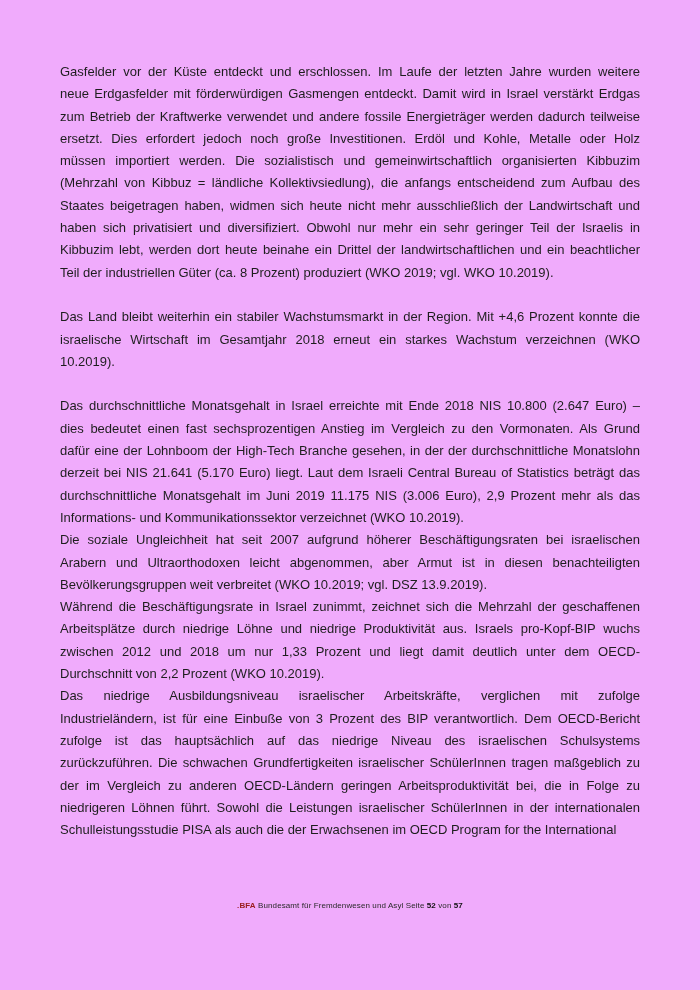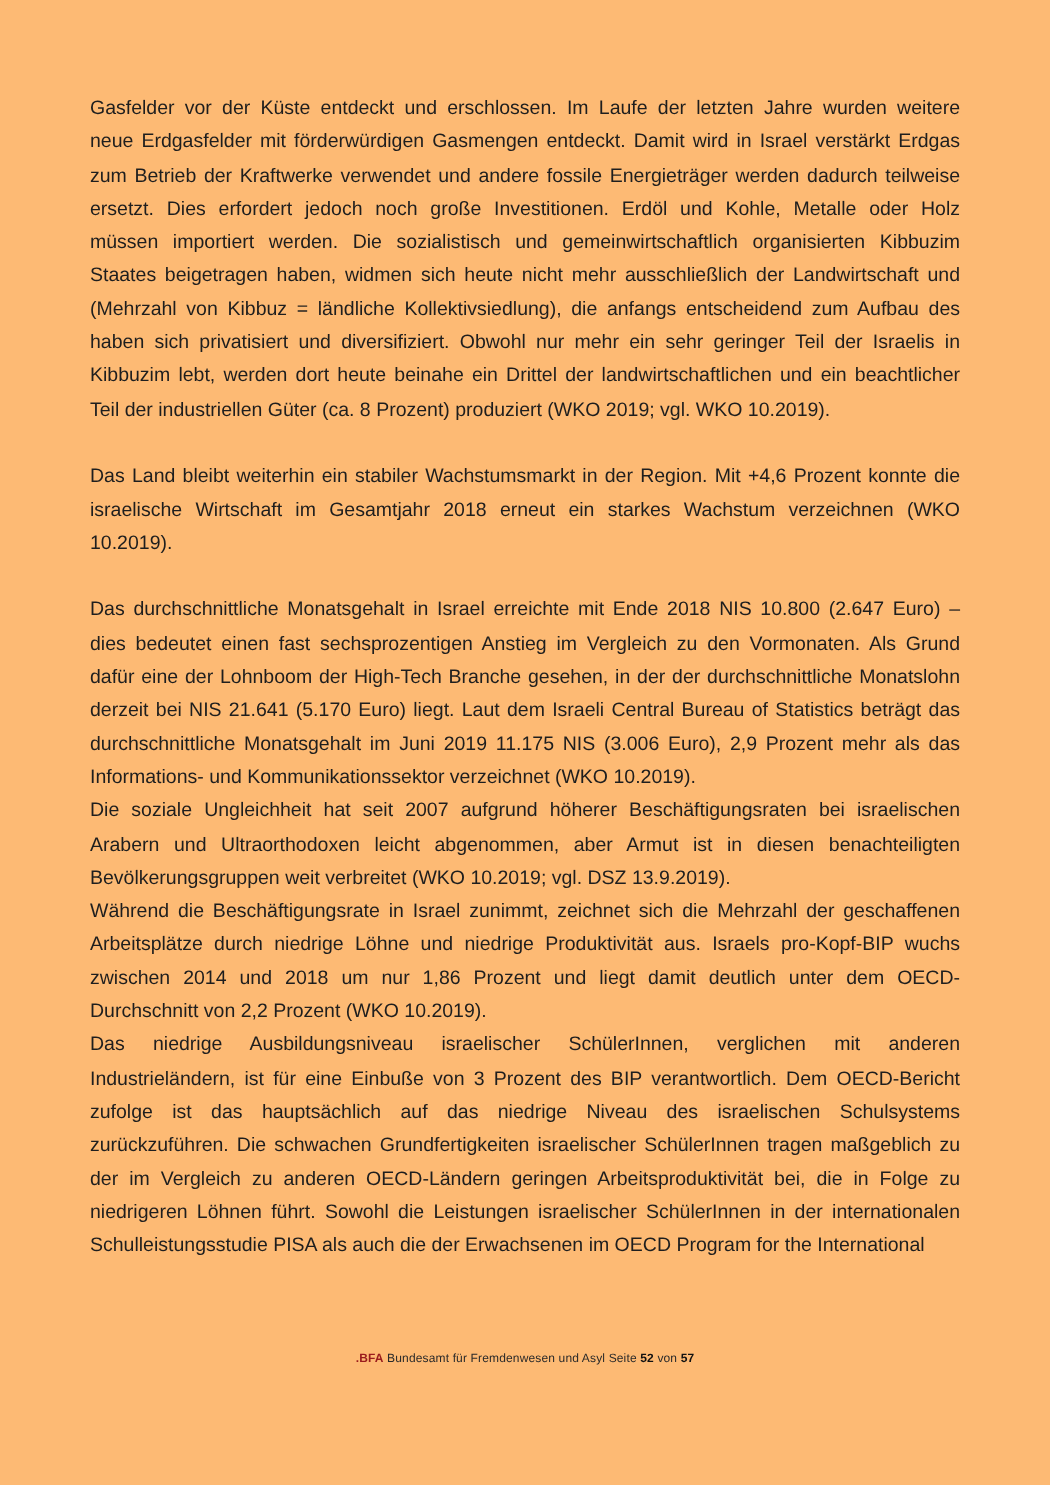--- a/index.html
+++ b/index.html
@@ -12,21 +12,21 @@
     height: 990px;
     position: relative;
     overflow: hidden;
     font-family: "Liberation Sans", sans-serif;
   }
   .page {
     position: absolute;
     left: 0; top: 0;
     width: 700px;
     height: 990px;
-    background: #fdba74;
+    background: #f0abfc;
   }
   .content {
     position: absolute;
     left: 60px;
     top: 61px;
     width: 580px;
     font-size: 13px;
     line-height: 22.3px;
     color: #1e1e1e;
   }
@@ -65,22 +65,22 @@
 
 <div class="page">
 
   <div class="content">
       <div class="para gap-after">
         <div class="line">Gasfelder vor der Küste entdeckt und erschlossen. Im Laufe der letzten Jahre wurden weitere</div>
         <div class="line">neue Erdgasfelder mit förderwürdigen Gasmengen entdeckt. Damit wird in Israel verstärkt Erdgas</div>
         <div class="line">zum Betrieb der Kraftwerke verwendet und andere fossile Energieträger werden dadurch teilweise</div>
         <div class="line">ersetzt. Dies erfordert jedoch noch große Investitionen. Erdöl und Kohle, Metalle oder Holz</div>
         <div class="line">müssen importiert werden. Die sozialistisch und gemeinwirtschaftlich organisierten Kibbuzim</div>
+        <div class="line">(Mehrzahl von Kibbuz = ländliche Kollektivsiedlung), die anfangs entscheidend zum Aufbau des</div>
         <div class="line">Staates beigetragen haben, widmen sich heute nicht mehr ausschließlich der Landwirtschaft und</div>
-        <div class="line">(Mehrzahl von Kibbuz = ländliche Kollektivsiedlung), die anfangs entscheidend zum Aufbau des</div>
         <div class="line">haben sich privatisiert und diversifiziert. Obwohl nur mehr ein sehr geringer Teil der Israelis in</div>
         <div class="line">Kibbuzim lebt, werden dort heute beinahe ein Drittel der landwirtschaftlichen und ein beachtlicher</div>
         <div class="line last">Teil der industriellen Güter (ca. 8 Prozent) produziert (WKO 2019; vgl. WKO 10.2019).</div>
       </div>
       <div class="para gap-after">
         <div class="line">Das Land bleibt weiterhin ein stabiler Wachstumsmarkt in der Region. Mit +4,6 Prozent konnte die</div>
         <div class="line">israelische Wirtschaft im Gesamtjahr 2018 erneut ein starkes Wachstum verzeichnen (WKO</div>
         <div class="line last">10.2019).</div>
       </div>
       <div class="para">
@@ -92,25 +92,25 @@
         <div class="line last">Informations- und Kommunikationssektor verzeichnet (WKO 10.2019).</div>
       </div>
       <div class="para">
         <div class="line">Die soziale Ungleichheit hat seit 2007 aufgrund höherer Beschäftigungsraten bei israelischen</div>
         <div class="line">Arabern und Ultraorthodoxen leicht abgenommen, aber Armut ist in diesen benachteiligten</div>
         <div class="line last">Bevölkerungsgruppen weit verbreitet (WKO 10.2019; vgl. DSZ 13.9.2019).</div>
       </div>
       <div class="para">
         <div class="line">Während die Beschäftigungsrate in Israel zunimmt, zeichnet sich die Mehrzahl der geschaffenen</div>
         <div class="line">Arbeitsplätze durch niedrige Löhne und niedrige Produktivität aus. Israels pro-Kopf-BIP wuchs</div>
-        <div class="line">zwischen 2014 und 2018 um nur 1,86 Prozent und liegt damit deutlich unter dem OECD-</div>
+        <div class="line">zwischen 2012 und 2018 um nur 1,33 Prozent und liegt damit deutlich unter dem OECD-</div>
         <div class="line last">Durchschnitt von 2,2 Prozent (WKO 10.2019).</div>
       </div>
       <div class="para">
-        <div class="line">Das niedrige Ausbildungsniveau israelischer SchülerInnen, verglichen mit anderen</div>
+        <div class="line">Das niedrige Ausbildungsniveau israelischer Arbeitskräfte, verglichen mit zufolge</div>
         <div class="line">Industrieländern, ist für eine Einbuße von 3 Prozent des BIP verantwortlich. Dem OECD-Bericht</div>
         <div class="line">zufolge ist das hauptsächlich auf das niedrige Niveau des israelischen Schulsystems</div>
         <div class="line">zurückzuführen. Die schwachen Grundfertigkeiten israelischer SchülerInnen tragen maßgeblich zu</div>
         <div class="line">der im Vergleich zu anderen OECD-Ländern geringen Arbeitsproduktivität bei, die in Folge zu</div>
         <div class="line">niedrigeren Löhnen führt. Sowohl die Leistungen israelischer SchülerInnen in der internationalen</div>
         <div class="line last">Schulleistungsstudie PISA als auch die der Erwachsenen im OECD Program for the International</div>
       </div>
     </div>
 
   <div class="footer">

